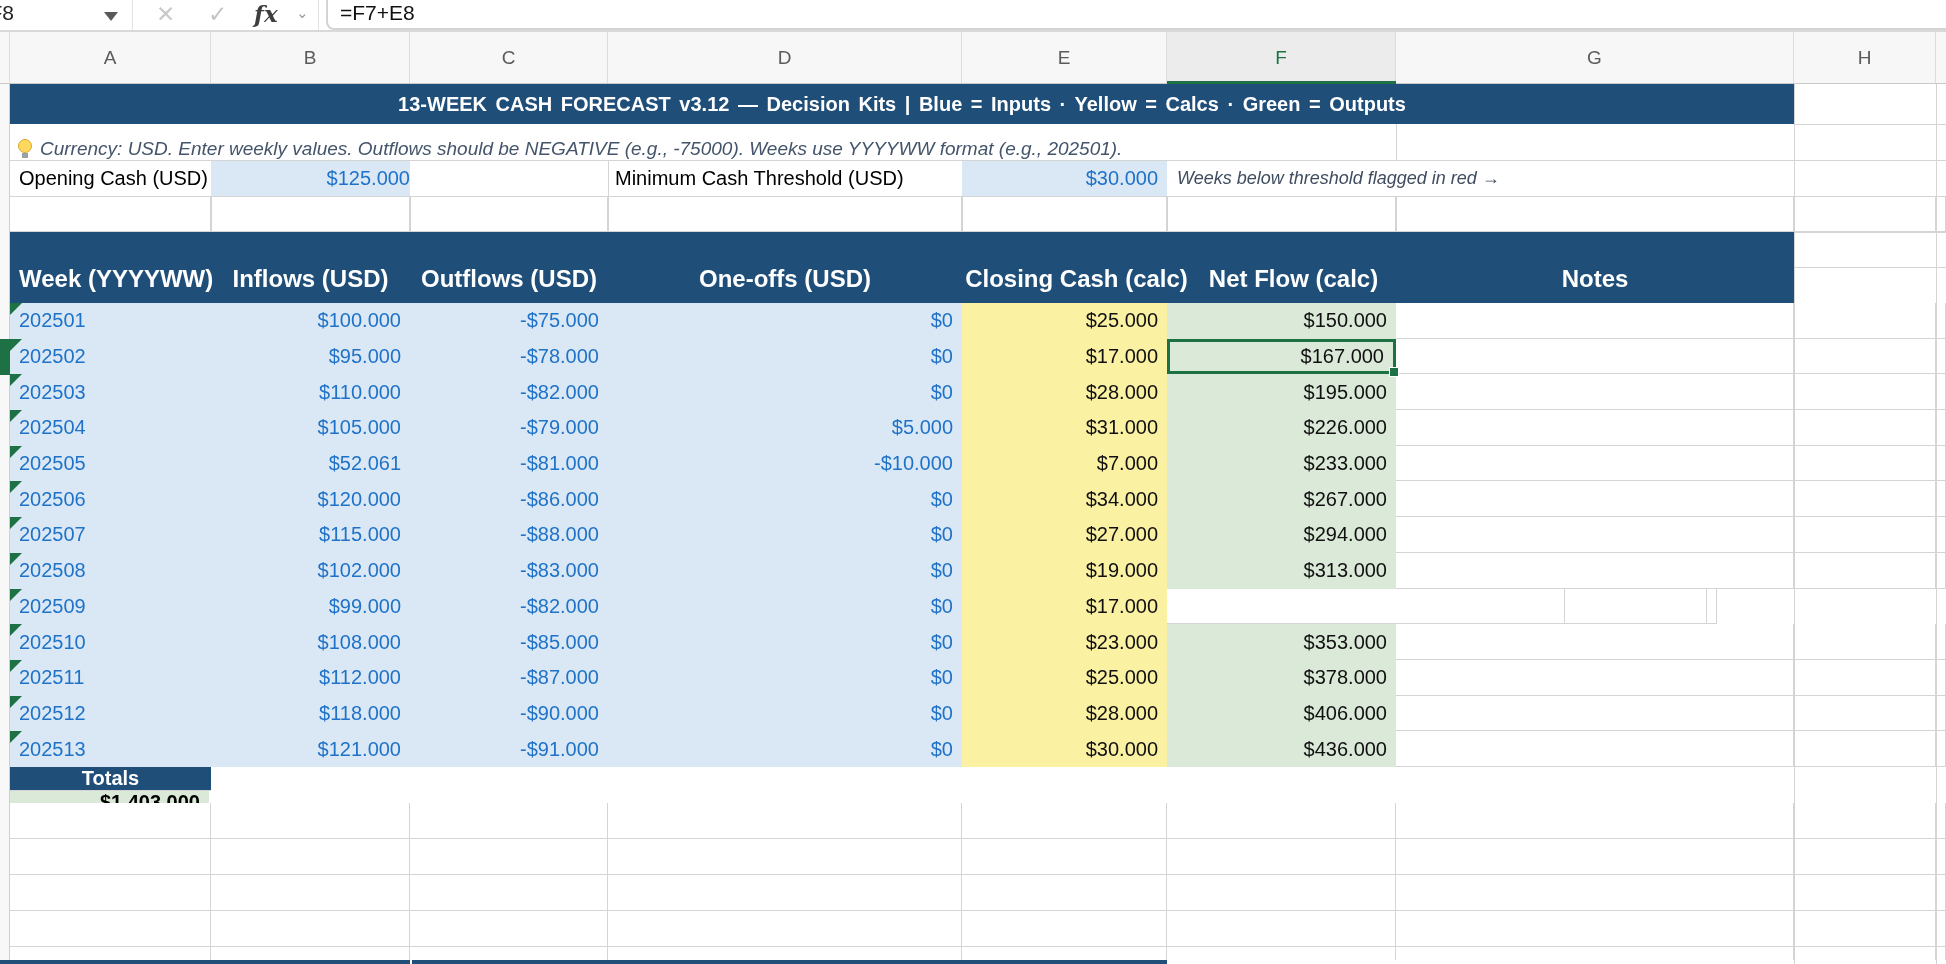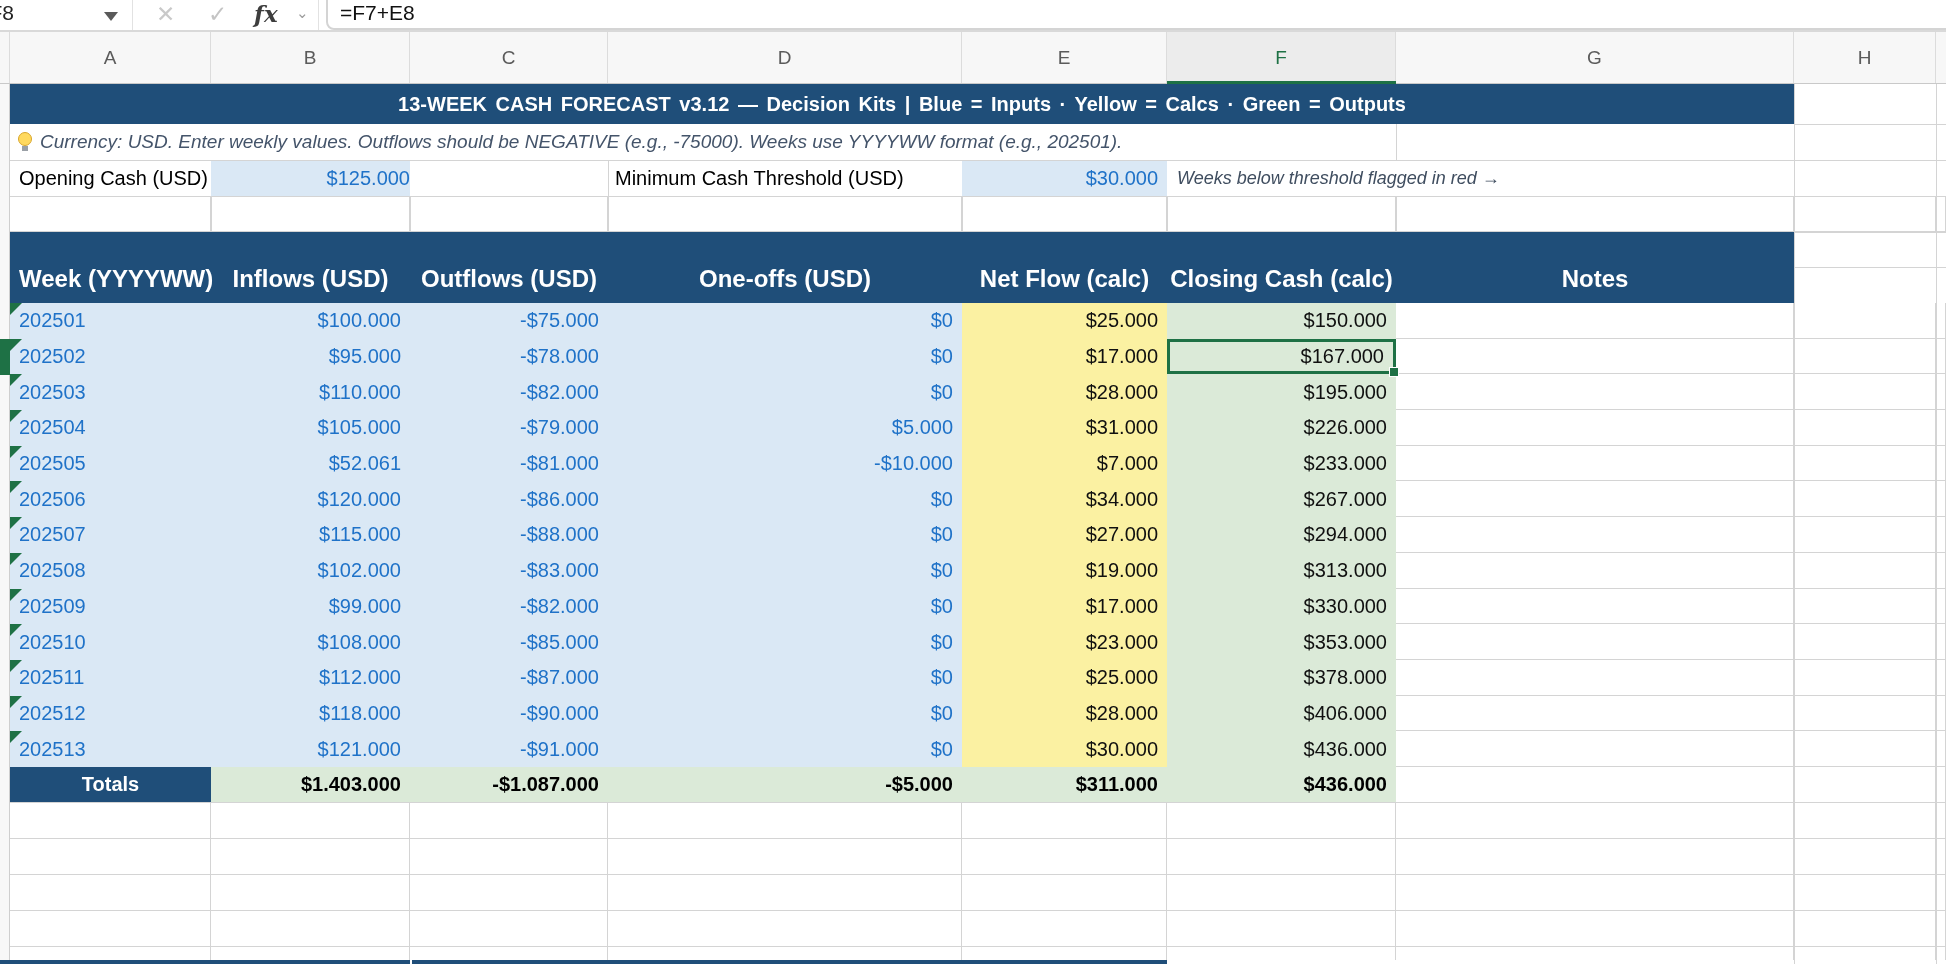--- a/index.html
+++ b/index.html
@@ -32,21 +32,21 @@
   
   #row-headers { left:0; top:84px; width:10px; height:880px; background:#f8f8f8; border-right:1px solid #cfcfcf; }
   #active-row-block { left:0; top:255px; width:10px; height:36px; background:#1E7145; }
 
   
   #sheet { left:10px; top:84px; width:1936px; height:880px; }
 
   #title-band { left:0; top:0; width:1784px; height:40px; background:#1F4E79; color:#fff;
     display:flex; align-items:center; justify-content:center; font-size:20px; font-weight:bold; word-spacing:3px; }
 
-  #note-row { left:0; top:40px; width:1380px; height:36px; display:flex; align-items:center; }
+  #note-row { left:0; top:40px; width:1380px; height:36px; display:flex; align-items:flex-end; }
   #bulb { position:relative; width:15px; height:22px; margin-left:8px; }
   #bulb .globe { position:absolute; left:0; top:1px; width:14px; height:14px; border-radius:50%; background:#ffd95e; border:1px solid #d9a62b; }
   #bulb .base { position:absolute; left:4px; top:15px; width:6px; height:5px; background:#9aa0a6; }
   #note-text { margin-left:7px; font-size:19px; font-style:italic; color:#44546A; white-space:nowrap; }
 
   
   .prow-cell { top:76px; height:36px; display:flex; align-items:center; font-size:20px; }
   #opening-label { left:0; width:201px; padding-left:9px; color:#000; white-space:nowrap; overflow:hidden; }
   #opening-input { left:201px; width:199px; background:#DAE8F5; color:#1F72C8; justify-content:flex-end; }
   #threshold-label { left:598px; width:354px; padding-left:7px; color:#000; white-space:nowrap; }
@@ -67,21 +67,21 @@
   .c-blue  { background:#DAE8F5; color:#1F72C8; }
   .c-week  { background:#DAE8F5; color:#1F72C8; padding-left:9px; position:relative; }
   .c-yellow{ background:#FBF1A2; color:#101010; }
   .c-green { background:#DBEAD8; color:#101010; }
   .gw { background:#fff; border-right:1px solid #d4d4d4; border-bottom:1px solid #d4d4d4; }
   .tri { position:absolute; left:0; top:0; width:0; height:0; border-top:12px solid #1E7145; border-right:12px solid transparent; }
   .selected { border:3px solid #1E7145; z-index:4; position:relative; }
   .handle { position:absolute; right:-6px; bottom:-6px; width:10px; height:10px; background:#1E7145; border:1px solid #fff; z-index:6; }
 
   
-  #totals-row { left:0; top:683px; width:1936px; height:36px; display:flex; }
+  #totals-row { left:0; top:683px; width:1936px; height:36px; display:flex;flex-direction:column; }
   #totals-row .cell { border-bottom:1px solid #d4d4d4; }
   .t-label { background:#1F4E79; color:#fff; font-weight:bold; justify-content:center; font-size:20px; }
   .t-green { background:#DBEAD8; color:#000; font-weight:bold; }
 
   .vline { position:absolute; width:1px; background:#d4d4d4; }
   .hline { position:absolute; height:1px; background:#d4d4d4; }
 
   #bottom-band-a { left:0; top:960px; width:410px; height:4px; background:#1F4E79; }
   #bottom-band-b { left:412px; top:960px; width:755px; height:4px; background:#1F4E79; }
 </style>
@@ -136,22 +136,22 @@
   <div id="opening-input" class="abs prow-cell">$125.000</div>
   <div id="threshold-label" class="abs prow-cell">Minimum Cash Threshold (USD)</div>
   <div id="threshold-input" class="abs prow-cell">$30.000</div>
   <div id="threshold-note" class="abs prow-cell">Weeks below threshold flagged in red →</div>
 
   <div id="table-head" class="abs">
     <div class="th left" style="width:201px">Week (YYYYWW)</div>
     <div class="th" style="width:199px">Inflows (USD)</div>
     <div class="th" style="width:198px">Outflows (USD)</div>
     <div class="th" style="width:354px">One-offs (USD)</div>
+    <div class="th" style="width:229px">Closing Cash (calc)</div>
     <div class="th" style="width:205px">Net Flow (calc)</div>
-    <div class="th" style="width:229px">Closing Cash (calc)</div>
     <div class="th" style="width:398px">Notes</div>
   </div>
 
   <div id="data-rows" class="abs">
       <div class="drow">
         <div class="cell c-week" style="width: 201px;"><span class="tri"></span>202501</div>
         <div class="cell c-blue r" style="width: 199px;">$100.000</div>
         <div class="cell c-blue r" style="width: 198px;">-$75.000</div>
         <div class="cell c-blue r" style="width: 354px;">$0</div>
         <div class="cell c-yellow r" style="width: 205px;">$25.000</div>
@@ -236,21 +236,20 @@
         <div class="cell gw" style="width: 398px;"></div>
         <div class="cell gw" style="width: 142px;"></div>
         <div class="cell gw" style="width: 10px;"></div>
       </div>
       <div class="drow">
         <div class="cell c-week" style="width: 201px;"><span class="tri"></span>202509</div>
         <div class="cell c-blue r" style="width: 199px;">$99.000</div>
         <div class="cell c-blue r" style="width: 198px;">-$82.000</div>
         <div class="cell c-blue r" style="width: 354px;">$0</div>
         <div class="cell c-yellow r" style="width: 205px;">$17.000</div>
-        <div class="cell c-green r" style="width: 229px;">$330.000</div>
         <div class="cell gw" style="width: 398px;"></div>
         <div class="cell gw" style="width: 142px;"></div>
         <div class="cell gw" style="width: 10px;"></div>
       </div>
       <div class="drow">
         <div class="cell c-week" style="width: 201px; text-align: right;"><span class="tri"></span>202510</div>
         <div class="cell c-blue r" style="width: 199px;">$108.000</div>
         <div class="cell c-blue r" style="width: 198px;">-$85.000</div>
         <div class="cell c-blue r" style="width: 354px;">$0</div>
         <div class="cell c-yellow r" style="width: 205px;">$23.000</div>

